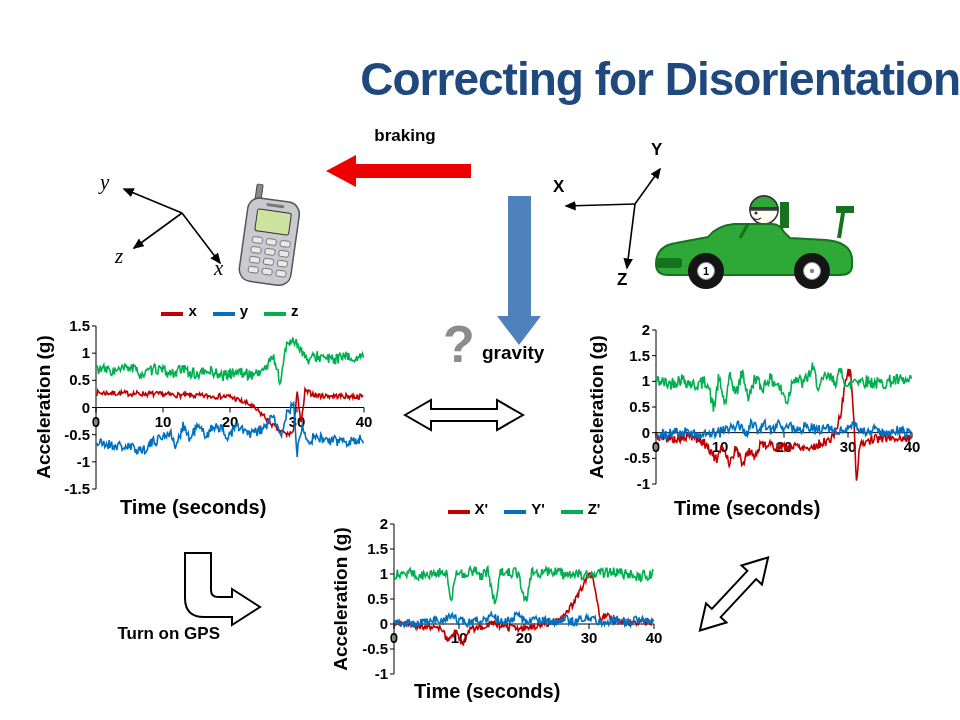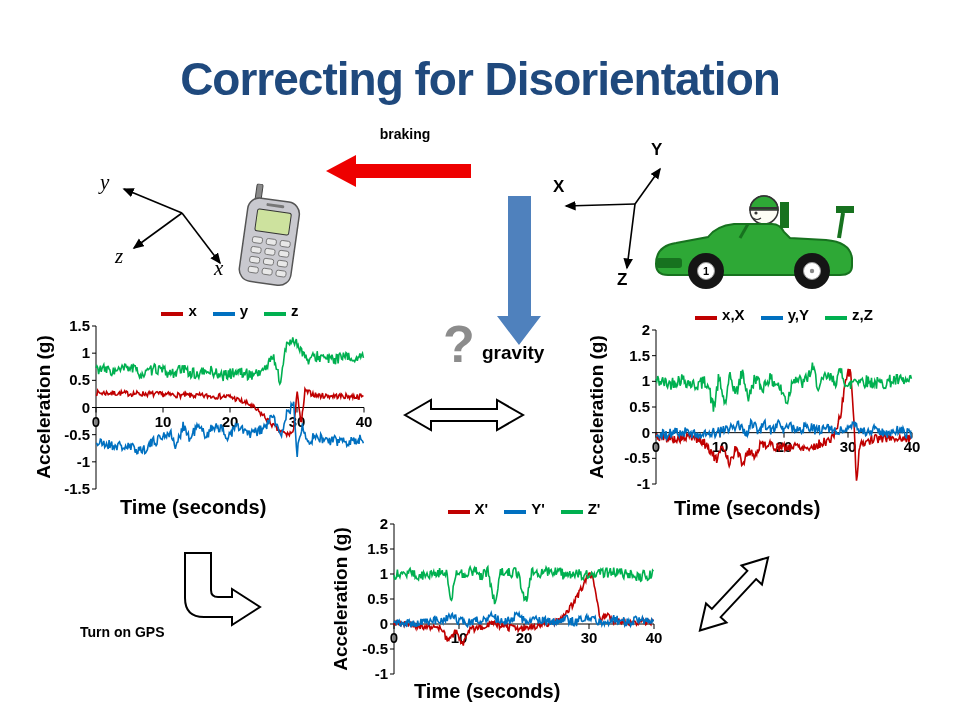--- a/index.html
+++ b/index.html
@@ -1,20 +1,20 @@
 <!DOCTYPE html>
 <html><head>
 <meta charset="utf-8">
 <style>
   body{margin:0;background:#fff}
   .slide{position:relative;width:960px;height:720px;background:#ffffff;overflow:hidden;
          font-family:"Liberation Sans",sans-serif;color:#000}
-  .title{position:absolute;top:52px;left:0;width:960px;text-align:center;
+  .title{position:absolute;top:52px;left:0;width:960px;text-align:right;
          font-size:46px;font-weight:bold;letter-spacing:-1px}
-  .lbl{position:absolute;font-weight:bold;font-size:14px}
+  .lbl{position:absolute;font-weight:bold;font-size:17px}
   .axis-letter-serif{position:absolute;font-family:"Liberation Serif",serif;
          font-style:italic;font-size:21px}
   .axis-letter{position:absolute;font-weight:bold;font-size:17px}
   .qmark{position:absolute;font-size:52px;font-weight:bold;line-height:1}
   .chart{position:absolute}
   .chart svg{position:absolute;left:0;top:0}
   .legend{position:absolute;top:2px;display:flex;justify-content:center;gap:16px;
           align-items:center;font-weight:bold;font-size:15px}
   .lg-line{display:inline-block;width:22px;height:4px;margin-right:5px}
   .ylabel{position:absolute;width:190px;height:24px;text-align:center;font-weight:bold;
@@ -109,21 +109,21 @@
   <div class="qmark" style="left: 443px; top: 318px; color: rgb(140, 140, 140);">?</div>
   <div class="lbl" style="left:482px;top:342px;font-size:19px">gravity</div>
 
   <svg class="shape" style="left:402px;top:396px" width="124" height="38">
     <polygon points="3,19 29,4 29,13 95,13 95,4 121,19 95,34 95,25 29,25 29,34" fill="#ffffff" stroke="#000" stroke-width="2"></polygon>
   </svg>
 
   <svg class="shape" style="left:178px;top:548px" width="95" height="85">
     <path d="M7,5 L33,5 L33,42 Q33,49 40,49 L54,49 L54,41 L82,59 L54,77 L54,69 L26,69 Q7,69 7,50 Z" fill="#ffffff" stroke="#000" stroke-width="2"></path>
   </svg>
-  <div class="lbl" style="left:80px;top:624px;width:140px;text-align:left">Turn on GPS</div>
+  <div class="lbl" style="left:80px;top:624px;width:140px;text-align:right">Turn on GPS</div>
 
   <svg class="shape" style="left:678px;top:542px" width="112" height="104">
     <g transform="rotate(-47 56 52)">
       <polygon points="6,52 30,38 30,46 82,46 82,38 106,52 82,66 82,58 30,58 30,66" fill="#ffffff" stroke="#000" stroke-width="2"></polygon>
     </g>
   </svg>
 
   <div class="chart" style="left:52px;top:300px;width:320px;height:195px">
       <svg width="320" height="195">
         <line x1="44" y1="26" x2="44" y2="189" stroke="#000" stroke-width="1"></line>
@@ -190,25 +190,20 @@
         <line x1="172" y1="128.66666666666666" x2="172" y2="133.66666666666666" stroke="#000"></line>
         <text x="172" y="147.66666666666666" text-anchor="middle" font-size="15" font-weight="bold" fill="#000">20</text>
         <line x1="236" y1="128.66666666666666" x2="236" y2="133.66666666666666" stroke="#000"></line>
         <text x="236" y="147.66666666666666" text-anchor="middle" font-size="15" font-weight="bold" fill="#000">30</text>
         <line x1="300" y1="128.66666666666666" x2="300" y2="133.66666666666666" stroke="#000"></line>
         <text x="300" y="147.66666666666666" text-anchor="middle" font-size="15" font-weight="bold" fill="#000">40</text>
         <polyline points="44.0,131.0 44.8,130.3 45.7,135.5 46.5,131.9 47.3,137.0 48.2,132.4 49.0,131.3 49.8,133.8 50.7,129.7 51.5,136.1 52.3,131.1 53.2,131.5 54.0,132.4 54.8,138.4 55.6,134.3 56.5,136.0 57.3,130.5 58.1,136.2 59.0,132.0 59.8,132.4 60.6,136.8 61.5,139.1 62.3,132.0 63.1,137.5 64.0,136.8 64.8,138.1 65.6,134.8 66.5,129.9 67.3,136.7 68.1,138.2 69.0,131.0 69.8,135.8 70.6,134.9 71.5,129.5 72.3,136.0 73.1,134.8 74.0,136.3 74.8,130.2 75.6,131.4 76.4,129.9 77.3,133.2 78.1,130.4 78.9,131.8 79.8,136.4 80.6,131.7 81.4,132.2 82.3,134.5 83.1,130.7 83.9,132.8 84.8,138.9 85.6,131.0 86.4,137.0 87.3,137.5 88.1,133.2 88.9,139.5 89.8,140.8 90.6,135.3 91.4,141.0 92.3,134.9 93.1,144.6 93.9,142.0 94.8,138.8 95.6,143.8 96.4,142.0 97.2,148.7 98.1,150.0 98.9,145.3 99.7,148.6 100.6,152.4 101.4,147.5 102.2,157.0 103.1,152.0 103.9,151.3 104.7,158.8 105.6,154.7 106.4,149.8 107.2,147.8 108.1,148.3 108.9,142.8 109.7,143.2 110.6,142.7 111.4,145.6 112.2,146.3 113.1,146.4 113.9,152.2 114.7,153.7 115.6,151.3 116.4,159.4 117.2,162.3 118.0,160.0 118.9,153.6 119.7,153.1 120.5,153.2 121.4,154.1 122.2,150.3 123.0,142.2 123.9,146.0 124.7,143.9 125.5,145.5 126.4,153.4 127.2,149.1 128.0,149.8 128.9,154.8 129.7,161.4 130.5,160.5 131.4,158.4 132.2,160.0 133.0,154.9 133.9,148.7 134.7,152.6 135.5,146.7 136.4,151.7 137.2,144.0 138.0,151.3 138.8,148.2 139.7,145.9 140.5,152.3 141.3,149.4 142.2,154.6 143.0,152.9 143.8,149.0 144.7,151.1 145.5,145.5 146.3,147.9 147.2,146.1 148.0,137.7 148.8,139.2 149.7,139.4 150.5,136.9 151.3,143.7 152.2,138.5 153.0,138.4 153.8,144.5 154.7,143.6 155.5,142.0 156.3,142.3 157.2,139.6 158.0,137.0 158.8,140.5 159.6,138.2 160.5,139.2 161.3,143.9 162.1,146.1 163.0,145.3 163.8,146.7 164.6,145.1 165.5,139.1 166.3,143.4 167.1,147.3 168.0,140.7 168.8,142.6 169.6,145.6 170.5,140.1 171.3,141.4 172.1,139.7 173.0,146.8 173.8,145.8 174.6,140.7 175.5,145.5 176.3,145.1 177.1,140.6 178.0,147.5 178.8,141.2 179.6,142.3 180.4,144.5 181.3,144.6 182.1,140.5 182.9,139.0 183.8,141.1 184.6,140.6 185.4,140.0 186.3,142.5 187.1,141.3 187.9,144.9 188.8,145.9 189.6,143.6 190.4,142.7 191.3,146.8 192.1,142.0 192.9,143.6 193.8,143.6 194.6,144.5 195.4,143.6 196.3,145.1 197.1,146.3 197.9,144.5 198.8,143.4 199.6,141.8 200.4,144.2 201.2,145.0 202.1,139.6 202.9,145.9 203.7,142.8 204.6,139.5 205.4,144.4 206.2,144.0 207.1,135.7 207.9,143.8 208.7,139.4 209.6,140.3 210.4,142.3 211.2,141.3 212.1,133.8 212.9,138.9 213.7,141.8 214.6,136.1 215.4,135.1 216.2,134.0 217.1,135.9 217.9,138.3 218.7,138.3 219.6,131.6 220.4,129.6 221.2,131.6 222.0,133.2 222.9,125.7 223.7,125.3 224.5,124.8 225.4,124.5 226.2,118.9 227.0,112.1 227.9,114.3 228.7,113.6 229.5,107.5 230.4,95.1 231.2,96.4 232.0,85.3 232.9,80.2 233.7,75.7 234.5,75.5 235.4,69.8 236.2,64.8 237.0,72.7 237.9,65.1 238.7,68.9 239.5,80.4 240.4,93.5 241.2,106.6 242.0,118.2 242.8,137.2 243.7,163.5 244.5,176.7 245.3,171.3 246.2,160.1 247.0,146.5 247.8,143.7 248.7,139.2 249.5,136.9 250.3,140.2 251.2,137.7 252.0,141.8 252.8,141.3 253.7,137.3 254.5,137.0 255.3,136.5 256.2,135.3 257.0,137.1 257.8,140.6 258.7,135.2 259.5,131.0 260.3,138.9 261.2,138.2 262.0,136.1 262.8,131.3 263.6,130.7 264.5,131.2 265.3,135.0 266.1,139.0 267.0,132.1 267.8,136.0 268.6,131.0 269.5,132.6 270.3,138.4 271.1,133.5 272.0,131.0 272.8,129.9 273.6,134.7 274.5,138.1 275.3,132.3 276.1,133.4 277.0,131.3 277.8,136.7 278.6,133.0 279.5,135.1 280.3,132.8 281.1,133.3 282.0,135.0 282.8,137.1 283.6,135.0 284.4,135.0 285.3,136.8 286.1,135.7 286.9,135.2 287.8,131.6 288.6,134.6 289.4,136.8 290.3,136.7 291.1,132.6 291.9,136.3 292.8,131.6 293.6,134.9 294.4,138.0 295.3,133.8 296.1,131.0 296.9,138.0 297.8,132.6 298.6,134.2 299.4,132.7" fill="none" stroke="#C00000" stroke-width="1.6"></polyline>
         <polyline points="44.0,131.8 44.8,131.9 45.7,130.9 46.5,132.4 47.3,133.9 48.2,131.4 49.0,128.8 49.8,135.4 50.7,125.8 51.5,126.3 52.3,131.5 53.2,134.4 54.0,127.2 54.8,134.7 55.6,133.1 56.5,131.2 57.3,130.1 58.1,124.8 59.0,133.6 59.8,127.5 60.6,131.4 61.5,126.0 62.3,129.8 63.1,123.9 64.0,126.9 64.8,124.1 65.6,130.7 66.5,130.9 67.3,132.6 68.1,126.3 69.0,130.5 69.8,131.2 70.6,126.9 71.5,130.0 72.3,132.6 73.1,123.5 74.0,127.5 74.8,125.4 75.6,125.5 76.4,126.8 77.3,130.6 78.1,128.9 78.9,127.8 79.8,134.0 80.6,130.0 81.4,126.6 82.3,126.2 83.1,132.2 83.9,130.4 84.8,133.6 85.6,128.6 86.4,134.6 87.3,130.8 88.1,129.9 88.9,134.3 89.8,131.4 90.6,130.3 91.4,131.8 92.3,127.3 93.1,126.4 93.9,131.6 94.8,130.2 95.6,129.5 96.4,130.2 97.2,128.0 98.1,132.4 98.9,130.8 99.7,132.1 100.6,126.6 101.4,124.1 102.2,128.5 103.1,133.2 103.9,131.6 104.7,127.9 105.6,127.3 106.4,123.4 107.2,127.4 108.1,132.7 108.9,122.9 109.7,127.0 110.6,127.2 111.4,122.1 112.2,128.6 113.1,126.6 113.9,122.1 114.7,122.2 115.6,124.1 116.4,128.3 117.2,126.7 118.0,123.7 118.9,120.1 119.7,121.7 120.5,124.2 121.4,121.7 122.2,123.8 123.0,126.5 123.9,123.4 124.7,121.3 125.5,117.6 126.4,117.3 127.2,123.6 128.0,126.2 128.9,121.3 129.7,120.7 130.5,123.5 131.4,129.7 132.2,124.8 133.0,131.1 133.9,131.7 134.7,126.5 135.5,131.7 136.4,129.3 137.2,121.1 138.0,123.0 138.8,115.9 139.7,117.2 140.5,123.7 141.3,123.3 142.2,119.0 143.0,118.4 143.8,119.9 144.7,123.9 145.5,130.1 146.3,126.8 147.2,126.0 148.0,124.2 148.8,129.3 149.7,119.4 150.5,123.5 151.3,120.0 152.2,117.7 153.0,116.4 153.8,125.4 154.7,125.6 155.5,124.3 156.3,123.7 157.2,122.1 158.0,121.8 158.8,130.4 159.6,124.7 160.5,123.3 161.3,121.9 162.1,128.3 163.0,125.8 163.8,119.5 164.6,124.2 165.5,118.3 166.3,116.3 167.1,117.3 168.0,119.9 168.8,122.8 169.6,124.3 170.5,122.0 171.3,129.5 172.1,124.5 173.0,124.2 173.8,122.2 174.6,120.4 175.5,123.6 176.3,124.2 177.1,120.9 178.0,119.0 178.8,118.5 179.6,123.0 180.4,128.3 181.3,120.9 182.1,124.3 182.9,127.9 183.8,126.0 184.6,127.2 185.4,122.4 186.3,126.6 187.1,125.9 187.9,123.2 188.8,127.9 189.6,129.3 190.4,126.6 191.3,127.8 192.1,118.4 192.9,122.8 193.8,119.9 194.6,123.0 195.4,121.4 196.3,124.0 197.1,126.8 197.9,127.5 198.8,125.0 199.6,119.4 200.4,127.5 201.2,122.4 202.1,120.4 202.9,130.4 203.7,123.8 204.6,122.2 205.4,127.2 206.2,126.3 207.1,121.2 207.9,129.6 208.7,128.6 209.6,129.1 210.4,122.8 211.2,121.6 212.1,124.7 212.9,124.1 213.7,125.1 214.6,123.1 215.4,120.7 216.2,120.8 217.1,128.3 217.9,123.7 218.7,124.9 219.6,121.8 220.4,129.8 221.2,126.4 222.0,126.1 222.9,123.4 223.7,130.6 224.5,128.2 225.4,129.9 226.2,129.9 227.0,130.2 227.9,127.7 228.7,122.4 229.5,125.2 230.4,128.2 231.2,126.9 232.0,128.2 232.9,127.0 233.7,125.2 234.5,127.9 235.4,122.6 236.2,124.2 237.0,122.1 237.9,123.3 238.7,121.7 239.5,123.6 240.4,118.5 241.2,119.3 242.0,118.2 242.8,123.4 243.7,119.0 244.5,119.7 245.3,125.5 246.2,125.1 247.0,128.8 247.8,128.1 248.7,123.9 249.5,127.8 250.3,124.6 251.2,130.1 252.0,123.5 252.8,128.0 253.7,131.6 254.5,130.8 255.3,127.5 256.2,125.0 257.0,127.7 257.8,129.7 258.7,126.5 259.5,130.1 260.3,127.9 261.2,123.0 262.0,121.2 262.8,124.2 263.6,122.9 264.5,123.9 265.3,124.9 266.1,127.6 267.0,124.4 267.8,130.9 268.6,128.4 269.5,131.0 270.3,124.7 271.1,132.3 272.0,127.5 272.8,128.7 273.6,131.3 274.5,126.4 275.3,133.6 276.1,127.9 277.0,127.4 277.8,130.8 278.6,131.3 279.5,125.6 280.3,128.2 281.1,126.1 282.0,128.2 282.8,128.8 283.6,130.2 284.4,126.9 285.3,122.0 286.1,129.8 286.9,128.2 287.8,124.9 288.6,127.2 289.4,122.9 290.3,129.5 291.1,123.7 291.9,125.7 292.8,130.2 293.6,133.3 294.4,133.8 295.3,124.4 296.1,126.4 296.9,125.5 297.8,128.2 298.6,127.6 299.4,134.6" fill="none" stroke="#0070C0" stroke-width="1.6"></polyline>
         <polyline points="44.0,75.0 44.8,77.2 45.7,72.1 46.5,74.7 47.3,81.6 48.2,77.1 49.0,80.7 49.8,76.3 50.7,73.3 51.5,78.8 52.3,82.0 53.2,73.8 54.0,75.8 54.8,81.9 55.6,83.6 56.5,79.8 57.3,77.2 58.1,77.9 59.0,85.6 59.8,79.1 60.6,73.9 61.5,84.0 62.3,76.5 63.1,83.6 64.0,80.1 64.8,82.5 65.6,80.6 66.5,72.2 67.3,75.3 68.1,81.7 69.0,79.4 69.8,70.3 70.6,75.5 71.5,71.6 72.3,78.6 73.1,77.3 74.0,83.2 74.8,83.5 75.6,77.1 76.4,77.0 77.3,82.2 78.1,77.3 78.9,83.5 79.8,82.7 80.6,77.3 81.4,76.2 82.3,81.3 83.1,85.2 83.9,83.8 84.8,83.4 85.6,86.1 86.4,78.0 87.3,77.5 88.1,77.0 88.9,73.6 89.8,84.6 90.6,72.9 91.4,79.5 92.3,72.4 93.1,82.9 93.9,82.9 94.8,83.9 95.6,80.9 96.4,82.9 97.2,84.9 98.1,84.7 98.9,99.3 99.7,94.4 100.6,95.2 101.4,107.7 102.2,99.0 103.1,101.0 103.9,91.4 104.7,82.4 105.6,86.8 106.4,70.1 107.2,76.0 108.1,74.6 108.9,84.4 109.7,85.8 110.6,92.3 111.4,92.2 112.2,99.2 113.1,97.1 113.9,98.9 114.7,92.3 115.6,82.4 116.4,79.8 117.2,71.3 118.0,68.1 118.9,75.1 119.7,76.2 120.5,82.1 121.4,87.3 122.2,82.0 123.0,89.7 123.9,86.0 124.7,82.3 125.5,90.3 126.4,82.3 127.2,74.8 128.0,81.2 128.9,67.1 129.7,74.8 130.5,65.8 131.4,69.5 132.2,79.4 133.0,80.4 133.9,87.3 134.7,84.3 135.5,92.0 136.4,97.3 137.2,92.2 138.0,85.7 138.8,90.2 139.7,81.0 140.5,83.3 141.3,83.8 142.2,71.0 143.0,74.6 143.8,80.0 144.7,72.0 145.5,75.0 146.3,73.5 147.2,74.7 148.0,85.7 148.8,82.1 149.7,85.1 150.5,87.8 151.3,88.3 152.2,78.2 153.0,76.8 153.8,81.0 154.7,79.9 155.5,77.8 156.3,81.2 157.2,79.1 158.0,69.2 158.8,75.3 159.6,70.2 160.5,81.6 161.3,82.0 162.1,77.2 163.0,81.3 163.8,80.3 164.6,80.3 165.5,80.9 166.3,78.7 167.1,84.1 168.0,86.5 168.8,80.6 169.6,89.8 170.5,89.1 171.3,89.1 172.1,91.5 173.0,92.5 173.8,98.8 174.6,99.1 175.5,99.5 176.3,95.9 177.1,87.9 178.0,90.6 178.8,87.9 179.6,77.6 180.4,79.3 181.3,78.5 182.1,75.1 182.9,79.4 183.8,72.9 184.6,78.5 185.4,75.5 186.3,77.5 187.1,73.8 187.9,71.8 188.8,73.8 189.6,79.4 190.4,83.9 191.3,74.9 192.1,78.1 192.9,72.6 193.8,70.5 194.6,75.1 195.4,77.8 196.3,70.2 197.1,66.3 197.9,73.0 198.8,69.3 199.6,65.8 200.4,58.6 201.2,66.0 202.1,63.8 202.9,66.7 203.7,70.7 204.6,82.6 205.4,85.0 206.2,86.4 207.1,84.5 207.9,81.3 208.7,78.5 209.6,73.7 210.4,74.4 211.2,75.2 212.1,70.8 212.9,68.9 213.7,70.9 214.6,74.7 215.4,73.9 216.2,68.6 217.1,71.6 217.9,76.5 218.7,69.1 219.6,73.7 220.4,78.1 221.2,71.7 222.0,81.4 222.9,79.0 223.7,82.9 224.5,80.7 225.4,71.9 226.2,69.5 227.0,65.1 227.9,64.8 228.7,69.0 229.5,64.4 230.4,74.0 231.2,74.6 232.0,78.7 232.9,82.3 233.7,81.4 234.5,81.7 235.4,82.3 236.2,81.8 237.0,79.5 237.9,78.3 238.7,84.8 239.5,77.2 240.4,77.8 241.2,77.5 242.0,75.8 242.8,75.4 243.7,76.0 244.5,77.4 245.3,77.9 246.2,80.2 247.0,75.6 247.8,79.0 248.7,75.6 249.5,75.6 250.3,74.4 251.2,77.4 252.0,81.6 252.8,83.5 253.7,81.7 254.5,71.3 255.3,83.1 256.2,72.6 257.0,78.6 257.8,77.8 258.7,83.4 259.5,73.9 260.3,84.3 261.2,80.3 262.0,82.3 262.8,76.2 263.6,78.2 264.5,84.6 265.3,73.1 266.1,76.2 267.0,77.5 267.8,75.9 268.6,79.1 269.5,75.4 270.3,78.9 271.1,83.3 272.0,84.4 272.8,83.9 273.6,84.2 274.5,81.3 275.3,75.6 276.1,75.4 277.0,76.6 277.8,70.8 278.6,83.3 279.5,78.1 280.3,78.6 281.1,79.2 282.0,72.0 282.8,76.0 283.6,80.5 284.4,70.8 285.3,70.8 286.1,80.0 286.9,76.7 287.8,72.2 288.6,71.3 289.4,74.8 290.3,76.4 291.1,73.3 291.9,80.0 292.8,77.7 293.6,74.3 294.4,77.1 295.3,75.4 296.1,77.2 296.9,77.4 297.8,71.9 298.6,71.7 299.4,74.7" fill="none" stroke="#00B050" stroke-width="1.6"></polyline>
       </svg>
-      <div class="legend" style="left: 44px; width: 256px;">
-        <span><span class="lg-line" style="background: rgb(192, 0, 0);"></span><span>x,X</span></span>
-        <span><span class="lg-line" style="background: rgb(0, 112, 192);"></span><span>y,Y</span></span>
-        <span><span class="lg-line" style="background: rgb(0, 176, 80);"></span><span>z,Z</span></span>
-      </div>
     </div>
   <div class="ylabel" style="left:503px;top:395px">Acceleration (g)</div>
   <div class="xlabel" style="left:674px;top:497px">Time (seconds)</div>
 
   <div class="chart" style="left:350px;top:498px;width:312px;height:182px">
       <svg width="312" height="182">
         <line x1="44" y1="26" x2="44" y2="176" stroke="#000" stroke-width="1"></line>
         <line x1="44" y1="126" x2="304" y2="126" stroke="#000" stroke-width="1"></line>
         <line x1="40" y1="26" x2="44" y2="26" stroke="#000"></line>
         <text x="38" y="31" text-anchor="end" font-size="15" font-weight="bold" fill="#000">2</text>

